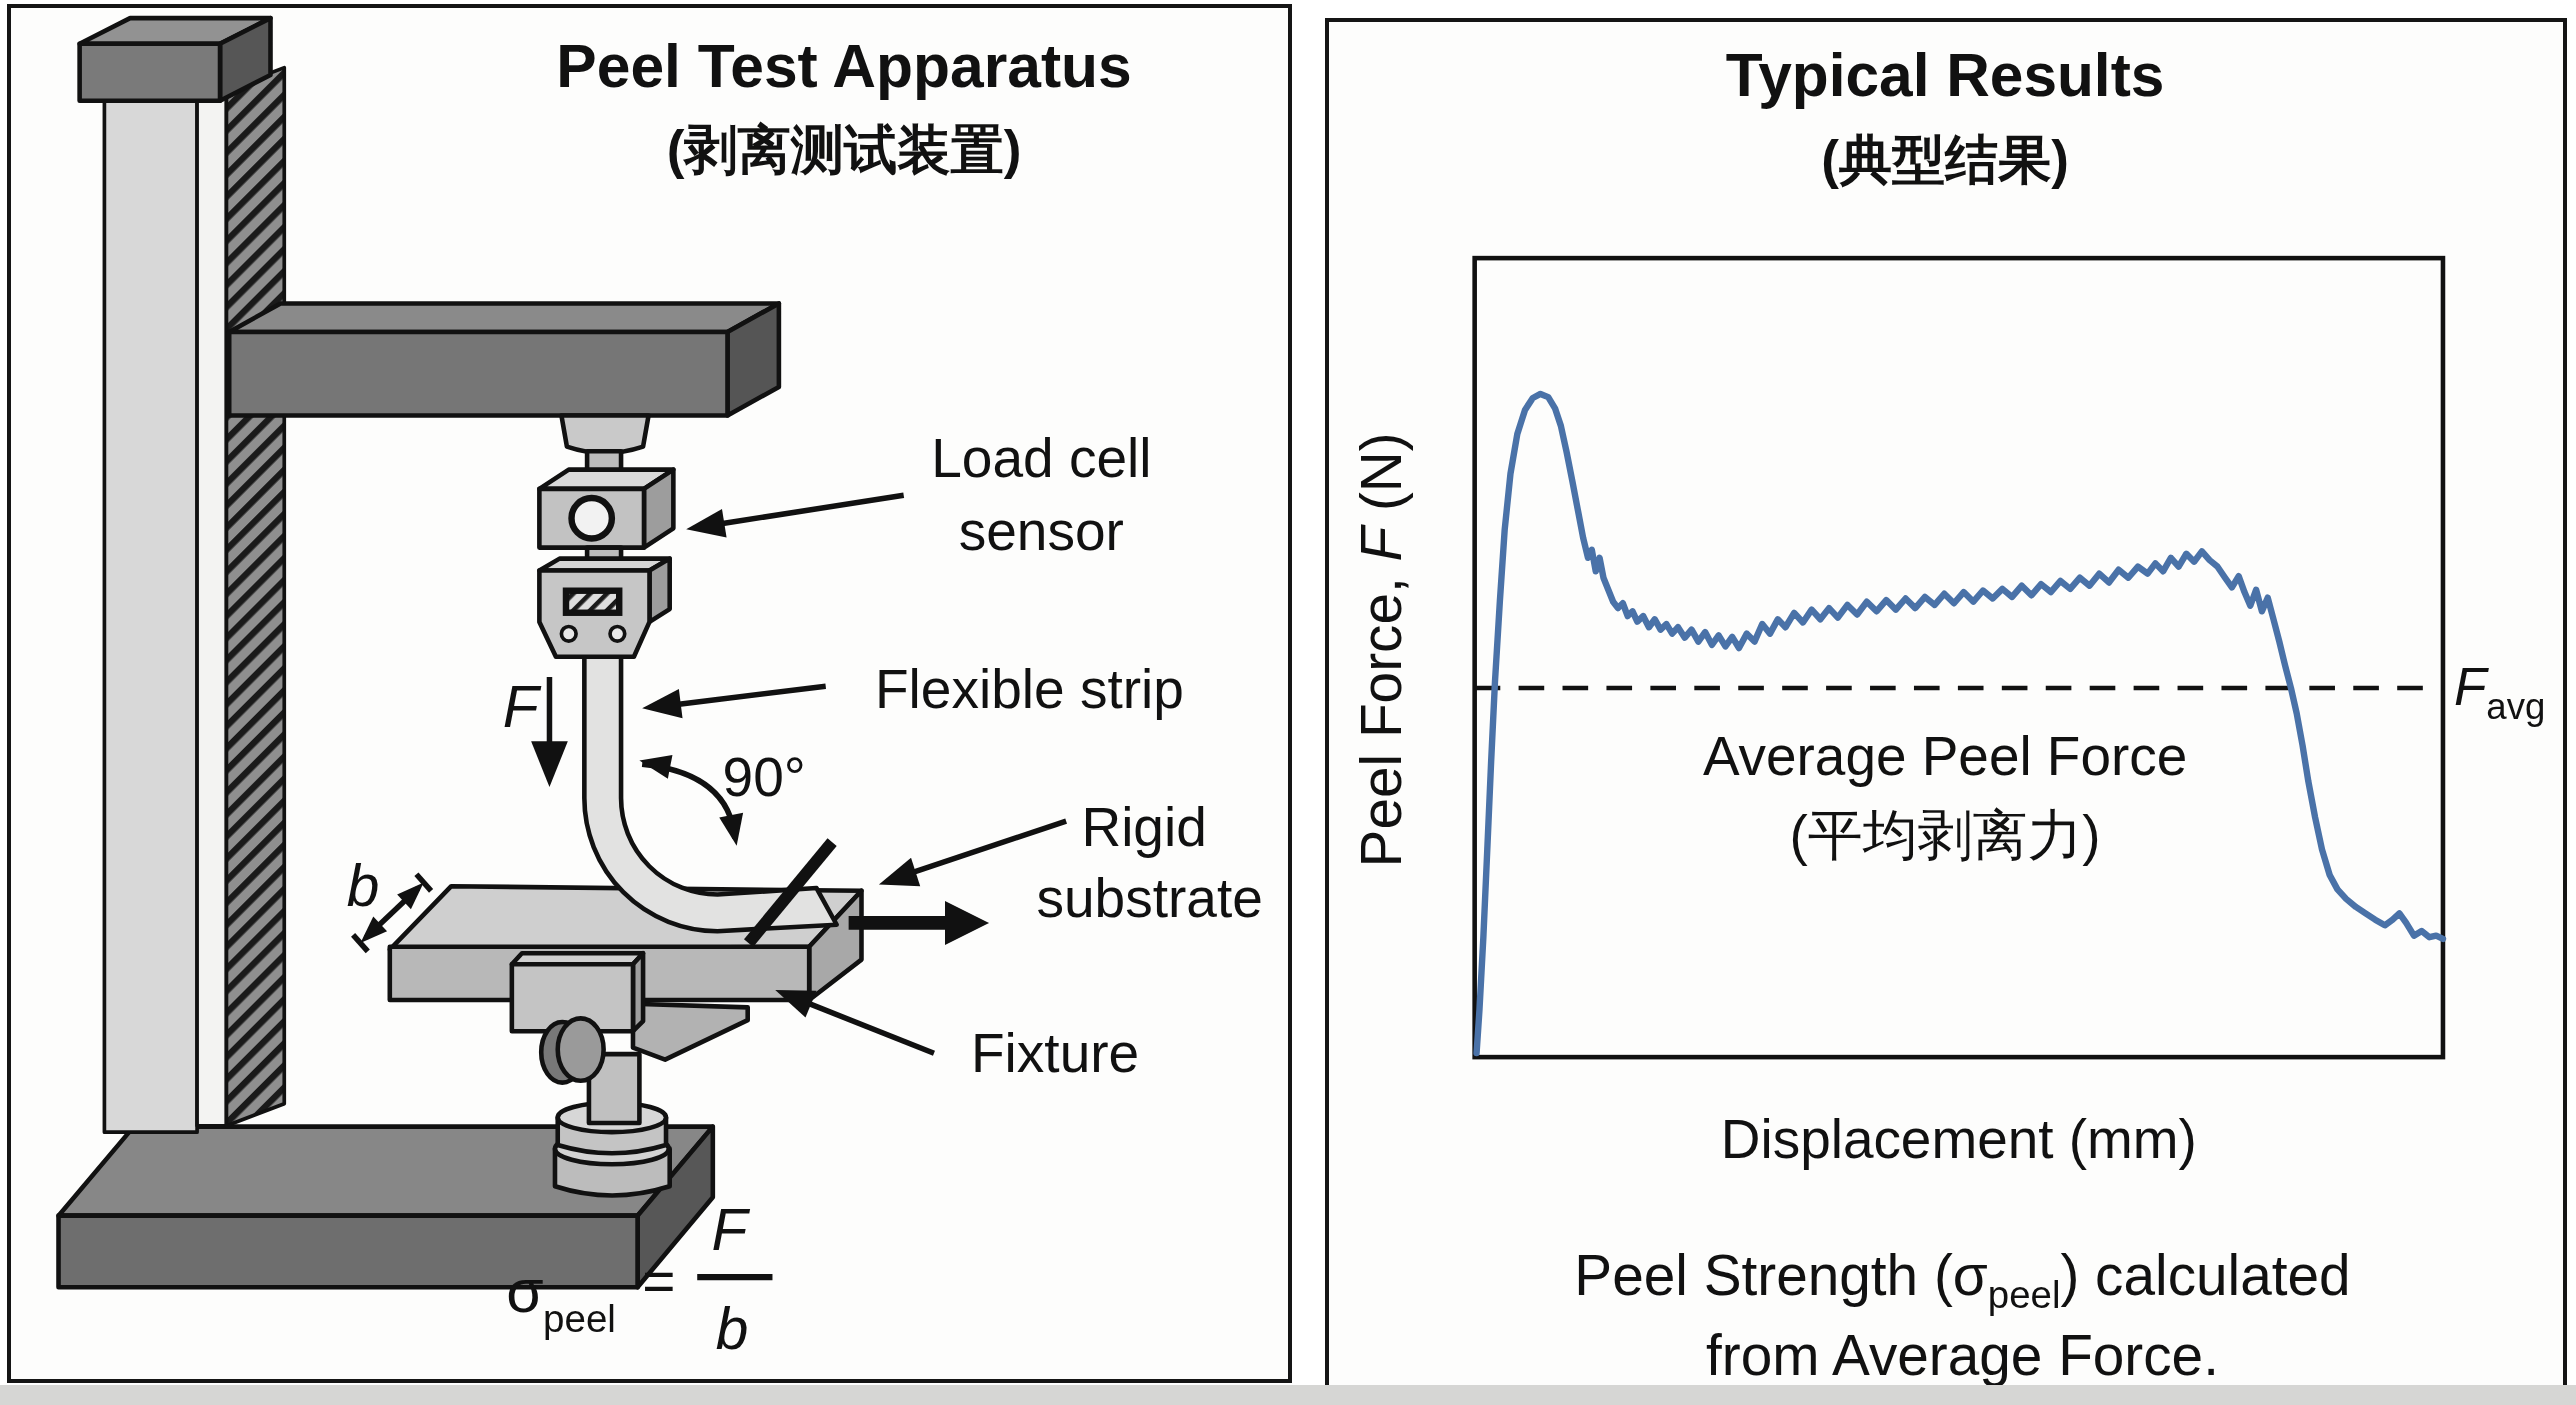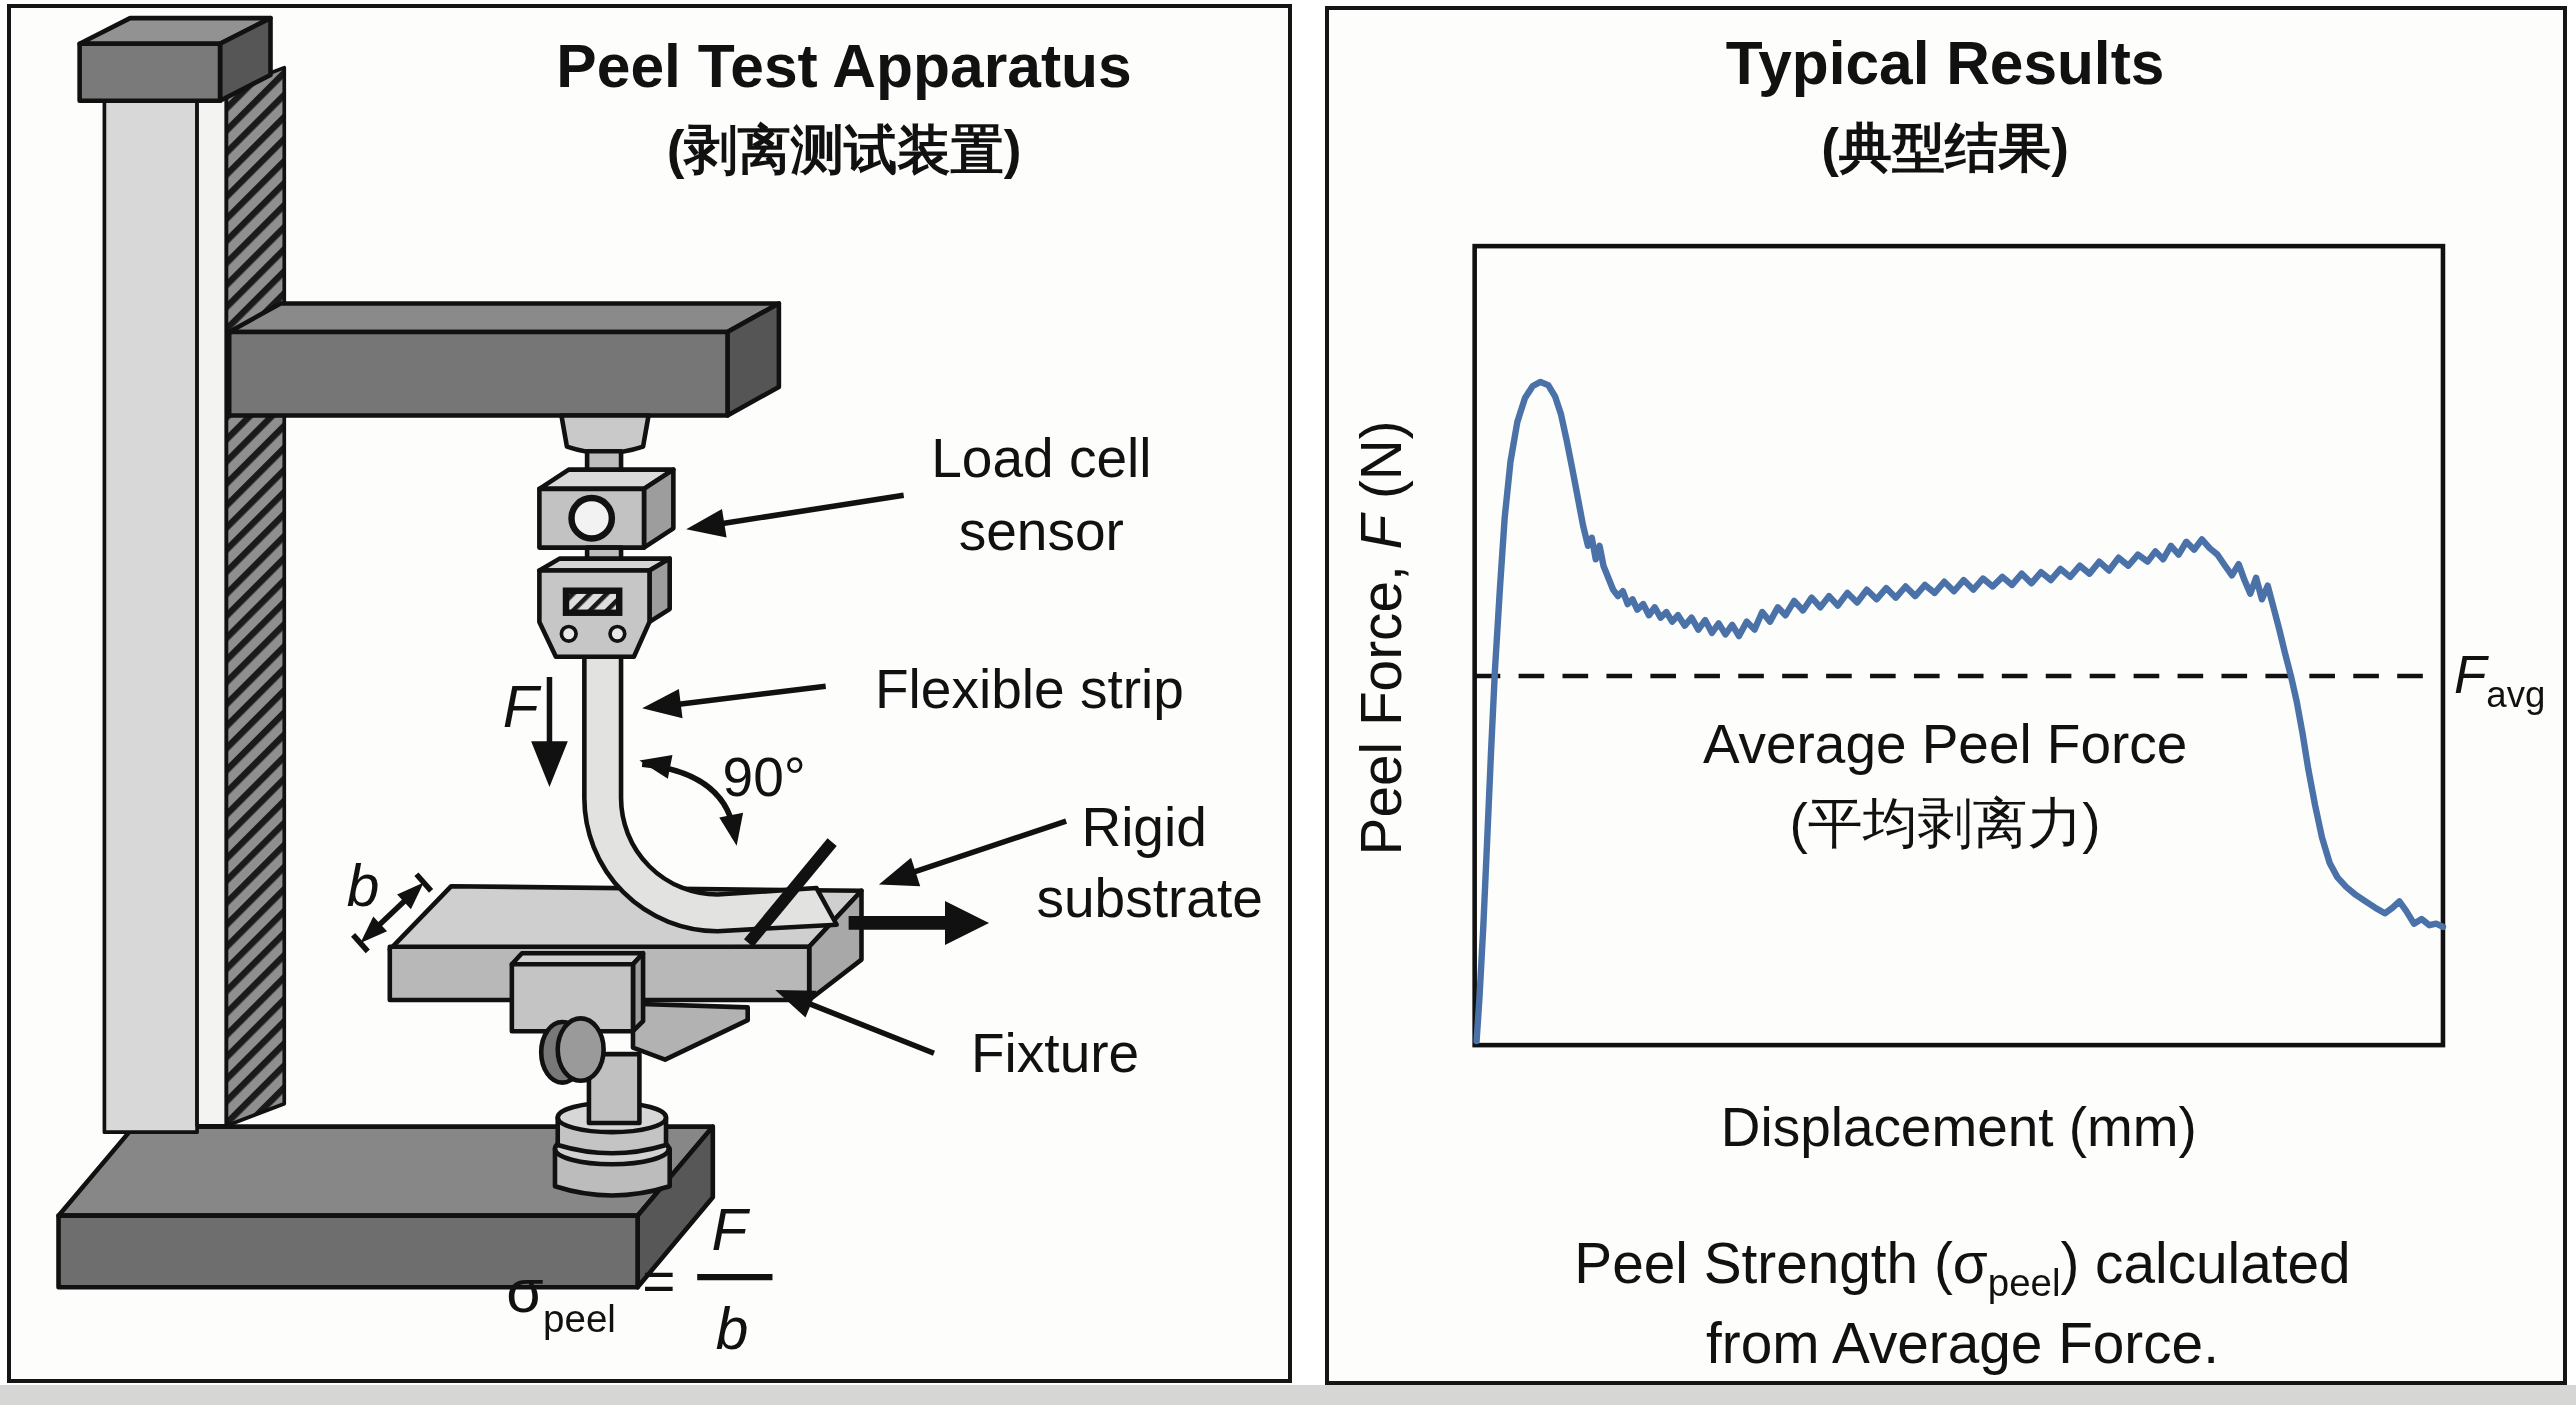--- a/index.html
+++ b/index.html
@@ -1,20 +1,20 @@
 <!DOCTYPE html>
 <html style="font-size:14.6px"><head>
 <meta charset="utf-8">
 <style>
   html,body{margin:0;padding:0;background:#ffffff;}
   body{position:relative;width:2576px;height:1405px;overflow:hidden;
        font-family:"Liberation Sans","DejaVu Sans",sans-serif;color:#111;}
   .panel{position:absolute;background:#fdfdfc;border:4.6px solid #151515;box-sizing:border-box;}
   #left-panel{left:7.3px;top:3.7px;width:1285px;height:1379px;}
-  #right-panel{left:1325px;top:6px;width:1242px;height:1379px;}
+  #right-panel{left:1325px;top:18px;width:1242px;height:1379px;}
   .panel svg{width:100%;height:100%;display:block;}
   #bottom-strip{position:absolute;left:0;top:1385px;width:2576px;height:20px;background:#d6d6d4;}
   text{fill:#111;}
   .t-title{font-size:66px;font-weight:bold;}
   .t-sub{font-size:58px;font-weight:bold;}
   .t-label{font-size:60px;}
   .t-math{font-size:64px;font-style:italic;}
   .outline{stroke:#111;stroke-width:5;stroke-linejoin:round;}
   .thin-outline{stroke:#111;stroke-width:4;stroke-linejoin:round;}
   .arrow-line{stroke:#111;stroke-width:6;fill:none;}

